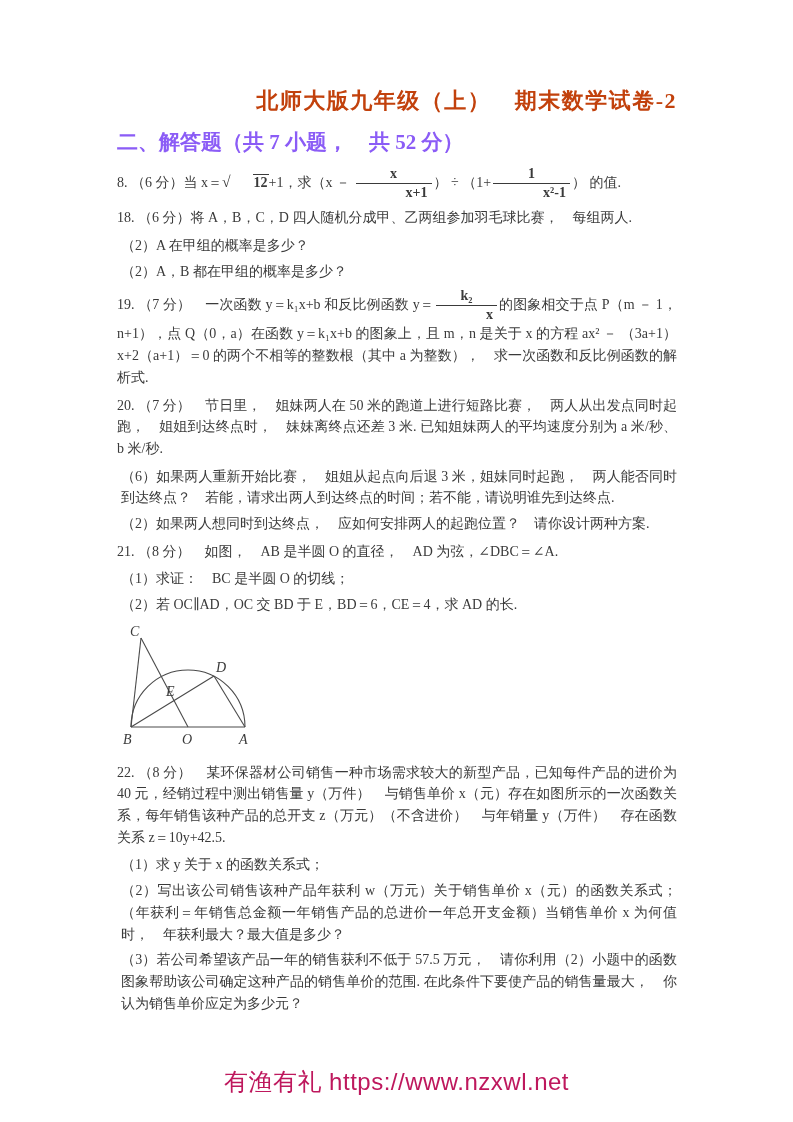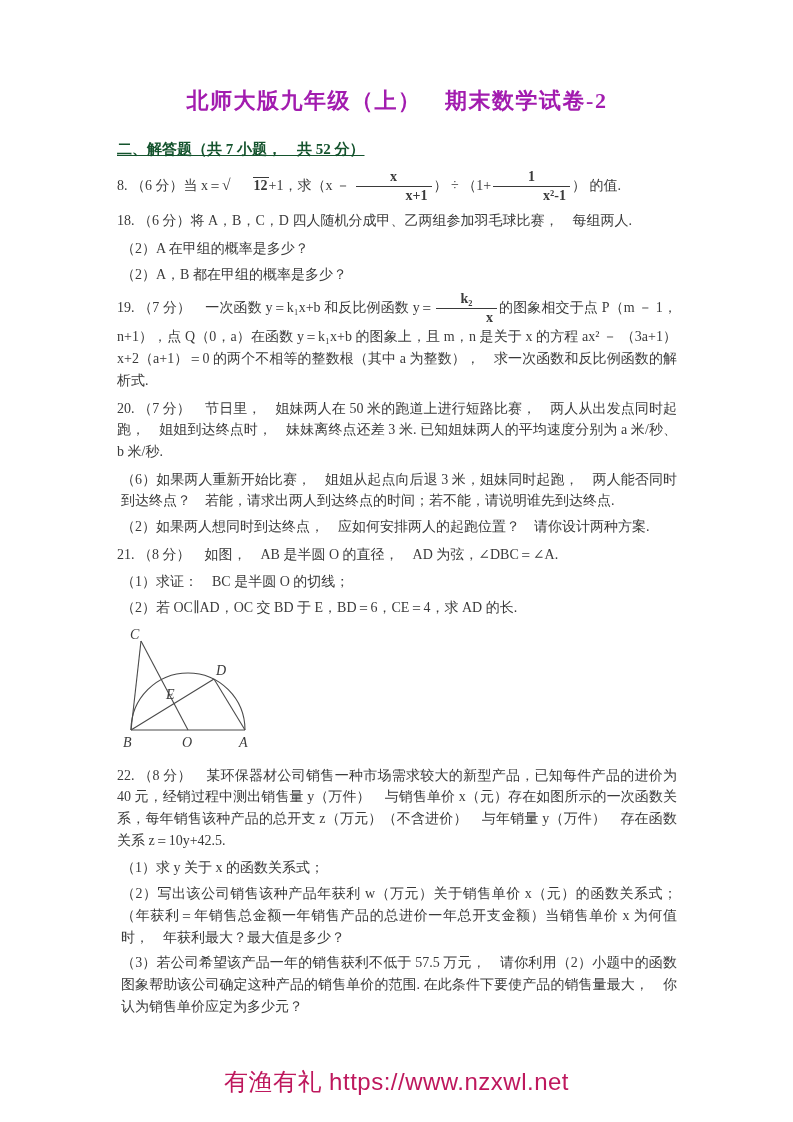--- a/index.html
+++ b/index.html
@@ -15,31 +15,30 @@
   }
   .content {
     position: absolute;
     left: 117px;
     top: 86px;
     width: 560px;
   }
   .title {
     font-size: 22px;
     font-weight: 700;
-    text-align: center;
+    text-align: right;
     letter-spacing: 1.5px;
-    color: #a21caf;
-    margin: 0 0 24px 0;
+    color: #c2410c;
+    margin: 0 0 12px 0;
   }
   .section-header {
-    font-size: 15px;
+    font-size: 21px;
     font-weight: 700;
-    color: #14532d;
+    color: #8b5cf6;
     margin: 0 0 10px 0;
-    text-decoration: underline;
   }
   p.q {
     font-size: 14px;
     line-height: 1.55;
     text-align: justify;
     margin: 6px 0;
   }
   p.sub { margin: 4px 0; padding-left: 4px; }
   
   .frac {

